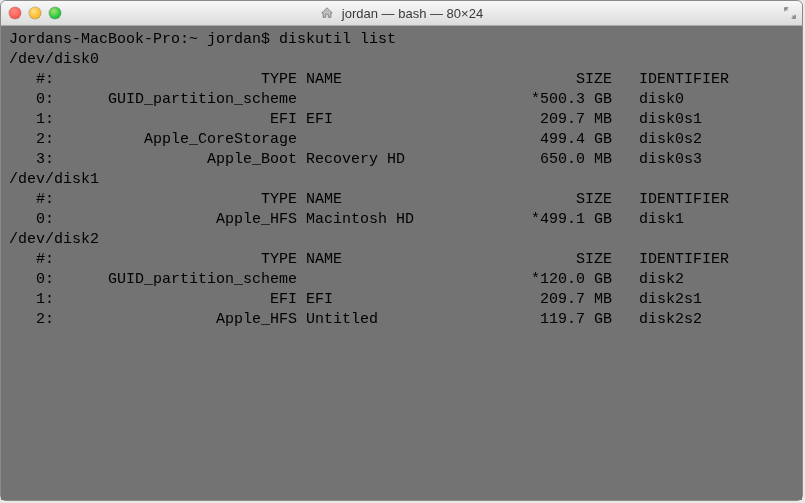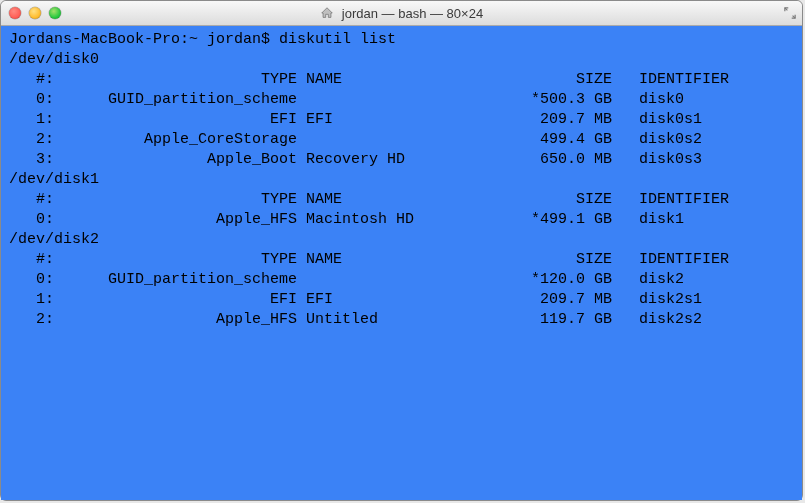--- a/index.html
+++ b/index.html
@@ -66,21 +66,21 @@
   .resize-icon {
     position: absolute;
     right: 4px; top: 4px;
     width: 16px; height: 16px;
     display: flex;
     align-items: center;
     justify-content: center;
   }
   .terminal {
     flex: 1;
-    background: #3b82f6;
+    background: #737373;
     font-family: "Menlo", "Monaco", "Courier New", monospace;
     font-size: 15px;
     line-height: 20px;
     color: #000;
     padding: 4px 8px 8px 8px;
     box-sizing: border-box;
     overflow: hidden;
     letter-spacing: 0;
   }
   .terminal pre {

